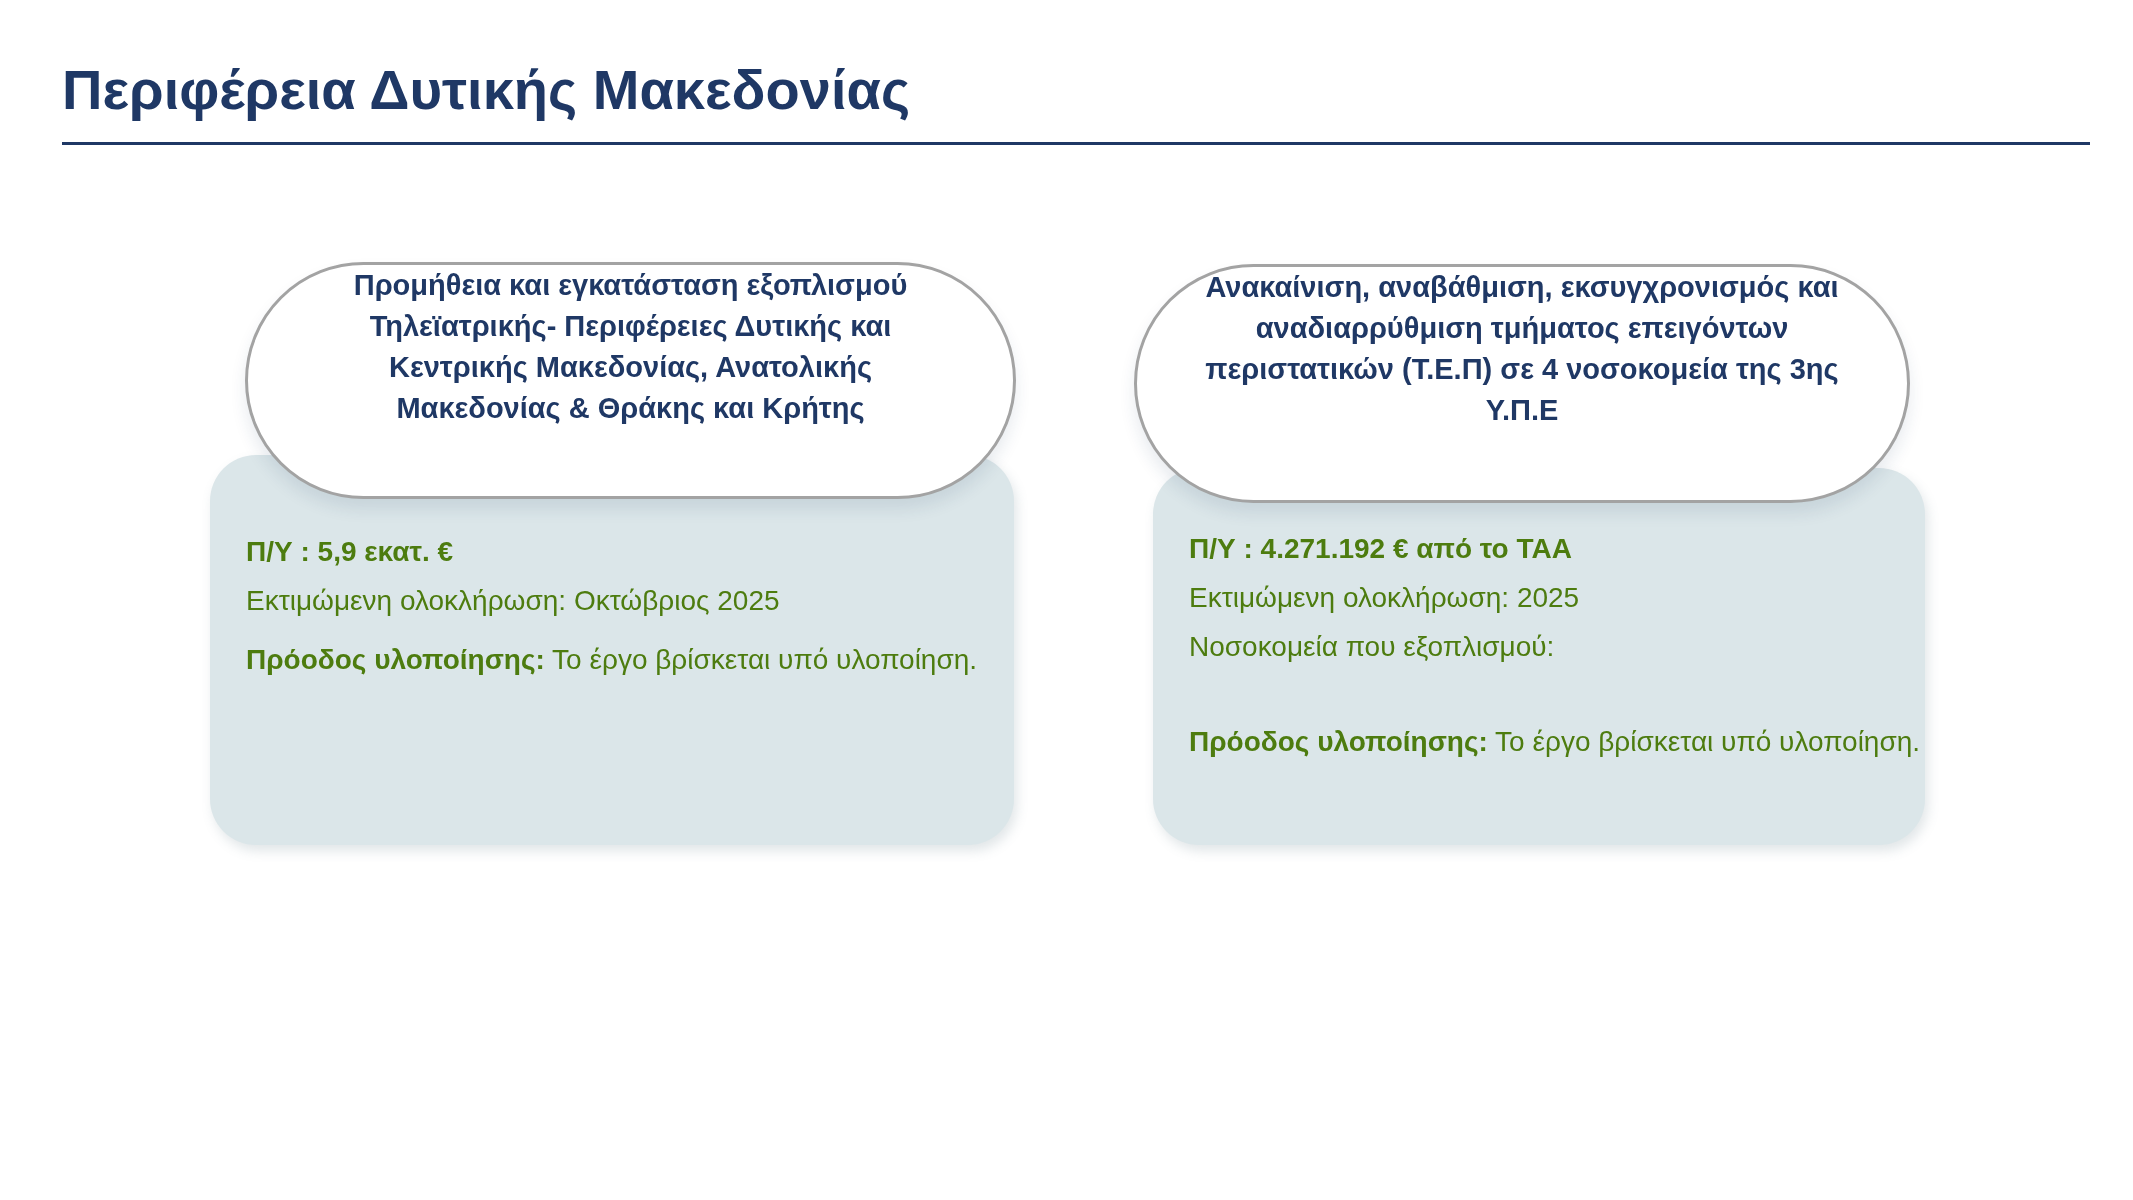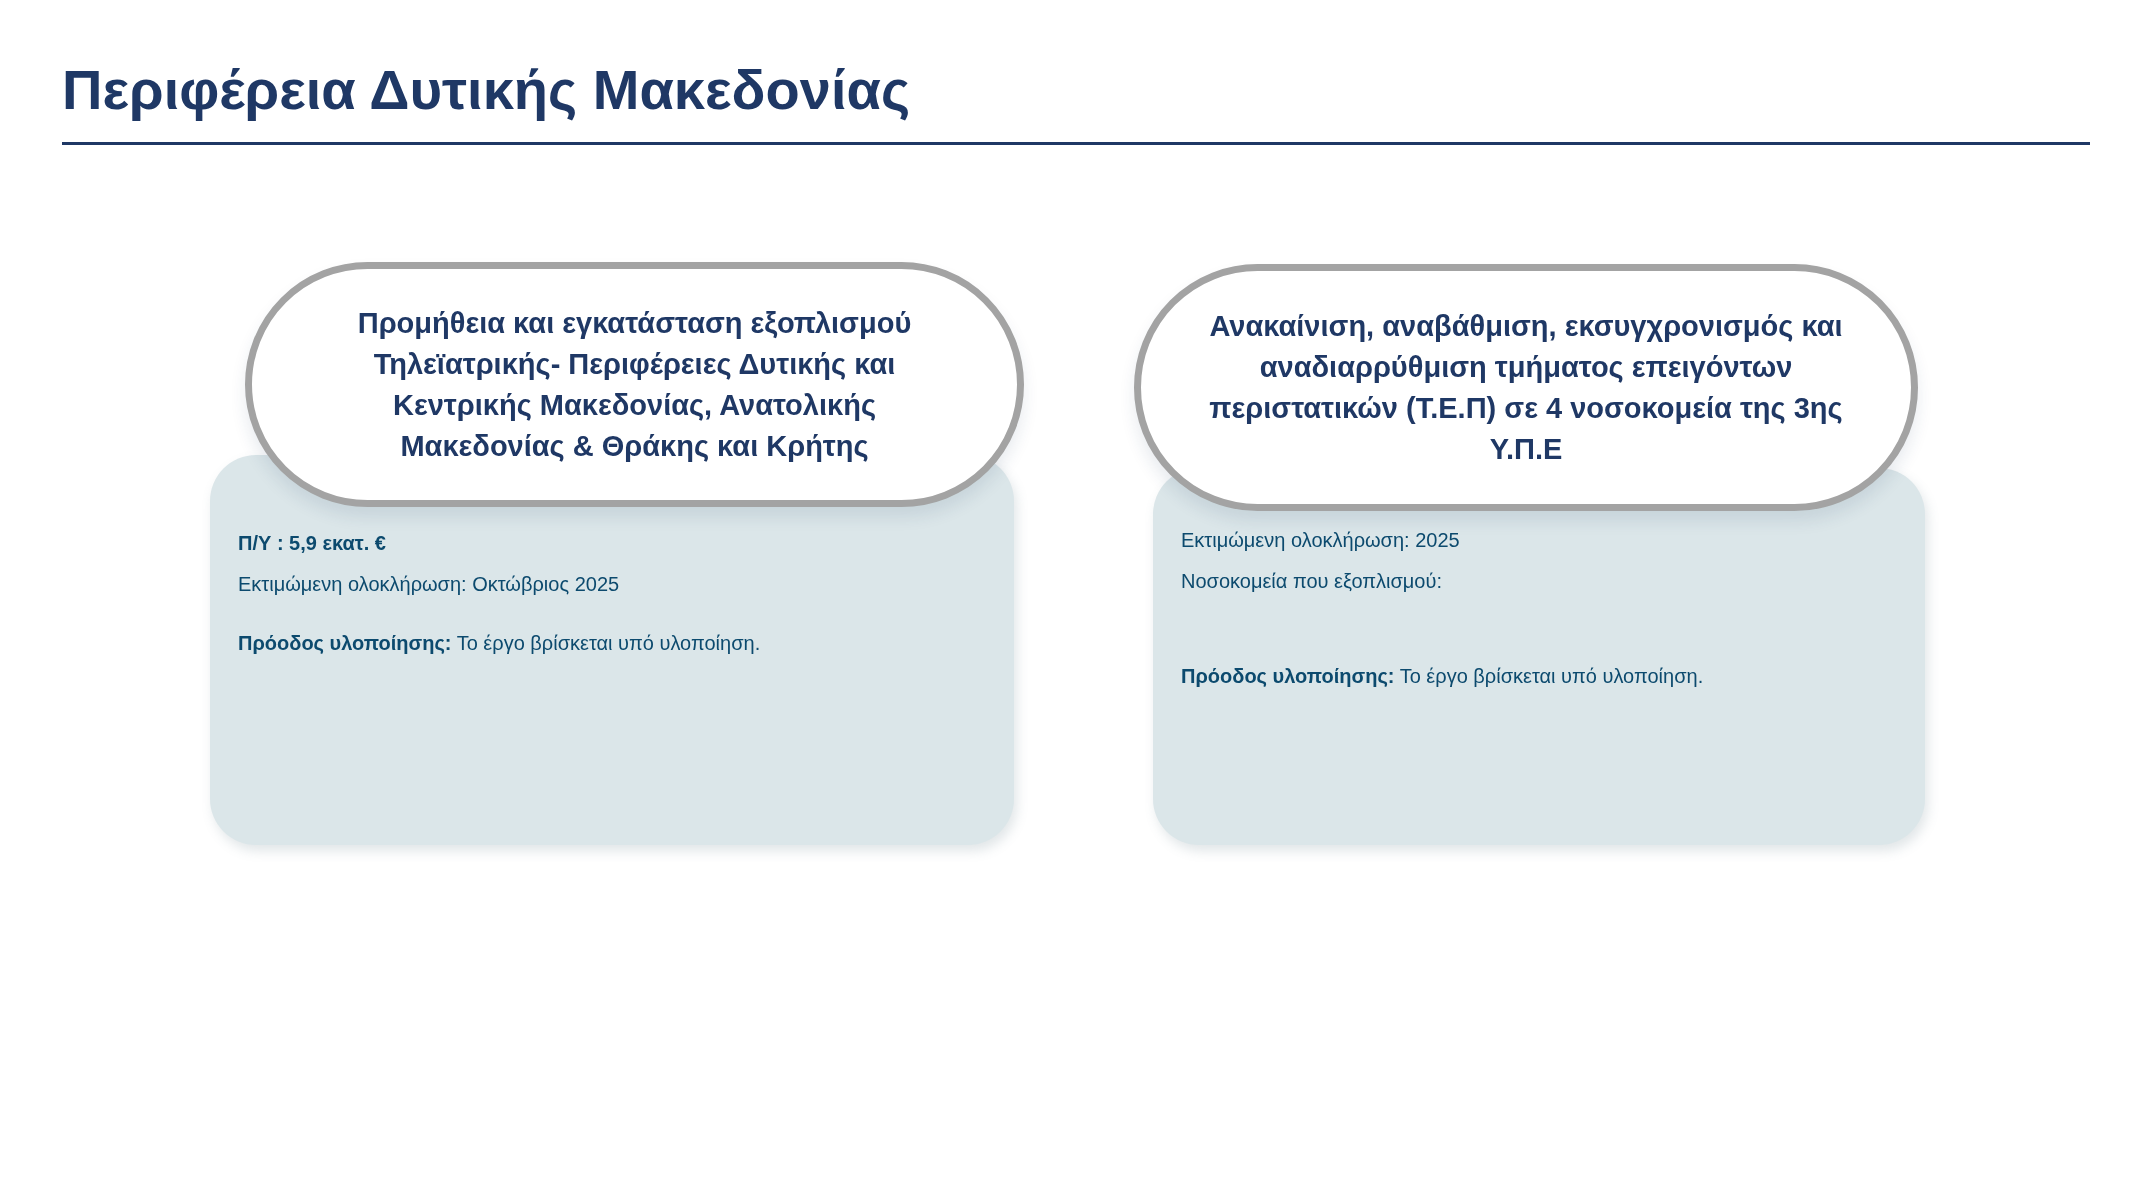--- a/index.html
+++ b/index.html
@@ -19,31 +19,31 @@
     position:absolute;left:62px;top:142px;width:2028px;height:3px;
     background:#1f3865;
   }
 
   .card{position:absolute;}
   .card-body{
     position:absolute;background:#dbe6e9;border-radius:46px;
     box-shadow:3px 6px 12px rgba(90,115,130,0.18);
   }
   .card-pill{
-    position:absolute;background:#ffffff;border:7px solid #a3a3a3;
-    border-radius:130px;display:flex;align-items:center;justify-content:center;
+    position:absolute;background:#ffffff;border:3px solid #a3a3a3;
+    border-radius:130px;display:flex;justify-content:center;
     box-shadow:0 10px 16px rgba(31,56,101,0.10);
     z-index:2;
   }
   .pill-text{
     font-size:29px;font-weight:bold;line-height:41px;text-align:center;
     color:#1f3865;max-width:648px;margin:0;
   }
 
-  .card-body p{margin:4px;font-size:20px;line-height:37px;color:#0c4a6e;}
+  .card-body p{margin:12px;font-size:28px;line-height:37px;color:#4d7c0f;}
   .bold{font-weight:bold;}
   .desc{text-align:justify;}
   .progress{white-space:nowrap;}
 
   
   #card-left .card-body{left:210px;top:455px;width:804px;height:390px;padding:66px 32px 0 24px;box-sizing:border-box;}
   #card-left .card-pill{left:245px;top:262px;width:765px;height:231px;}
   #card-left .desc{margin-top:7px;}
   #card-left .progress{margin-top:22px;}
 
@@ -67,20 +67,21 @@
       <p>Εκτιμώμενη ολοκλήρωση: Οκτώβριος 2025</p>
       <p class="progress"><span class="bold">Πρόοδος υλοποίησης:</span><span> Το έργο βρίσκεται υπό υλοποίηση.</span></p>
     </div>
     <div class="card-pill">
       <p class="pill-text">Προμήθεια και εγκατάσταση εξοπλισμού Τηλεϊατρικής- Περιφέρειες Δυτικής και Κεντρικής Μακεδονίας, Ανατολικής Μακεδονίας &amp; Θράκης και Κρήτης</p>
     </div>
   </section>
 
   <section class="card" id="card-right">
     <div class="card-body">
+      <p class="bold">Π/Υ : 4.271.192 € από το ΤΑΑ</p>
       <p>Εκτιμώμενη ολοκλήρωση: 2025</p>
       <p class="participants-label">Νοσοκομεία που εξοπλισμού:</p>
       <p class="progress"><span class="bold">Πρόοδος υλοποίησης:</span><span> Το έργο βρίσκεται υπό υλοποίηση.</span></p>
     </div>
     <div class="card-pill">
       <p class="pill-text">Ανακαίνιση, αναβάθμιση, εκσυγχρονισμός και αναδιαρρύθμιση τμήματος επειγόντων περιστατικών (Τ.Ε.Π) σε 4 νοσοκομεία της 3ης Υ.Π.Ε</p>
     </div>
   </section>
 
 </div>

